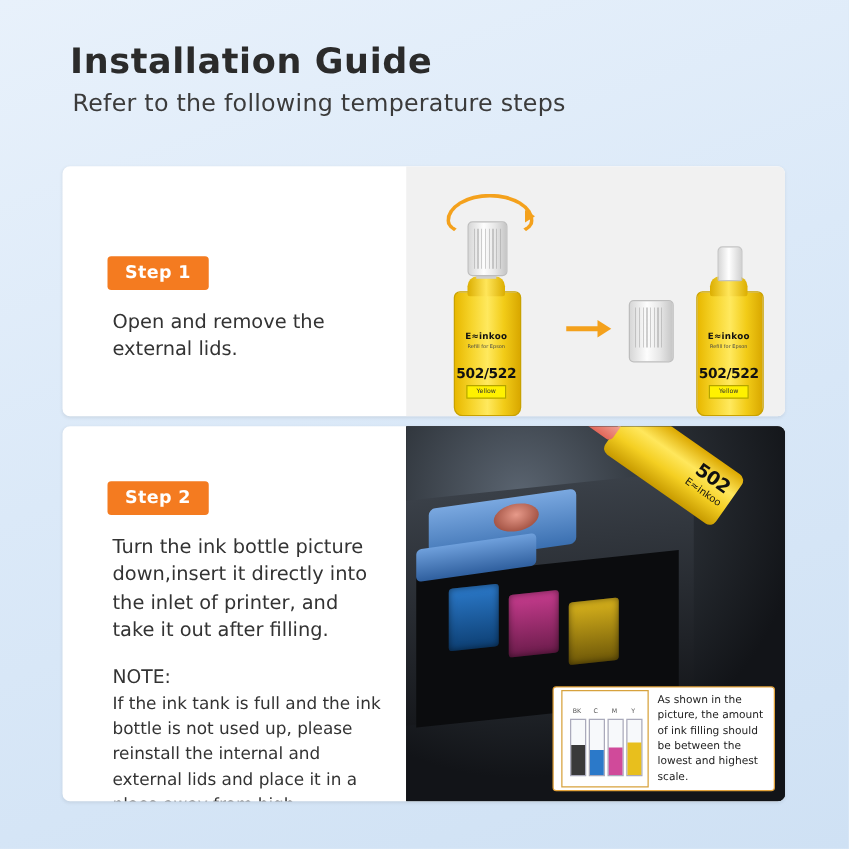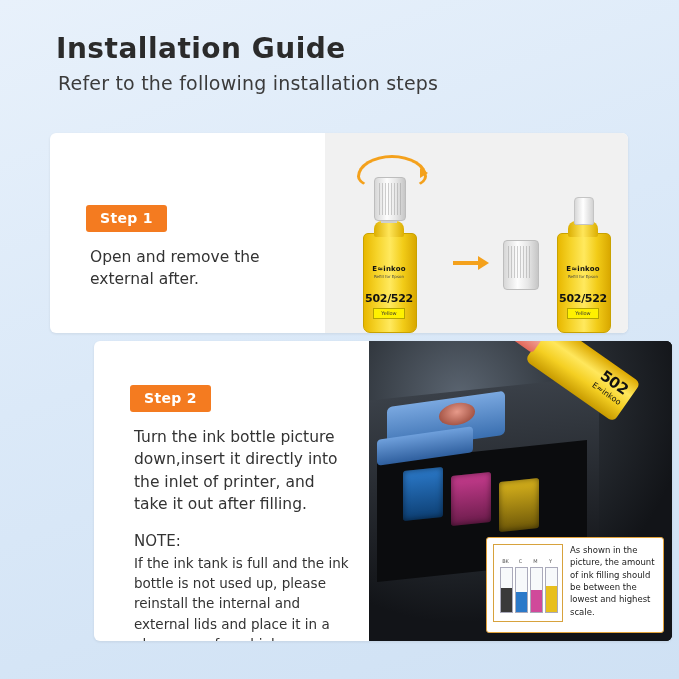--- a/index.html
+++ b/index.html
@@ -35,21 +35,21 @@
   }
 
   .card{
     position:absolute;
     background:#ffffff;
     border-radius:6px;
     box-shadow:0 1px 3px rgba(0,0,0,0.08);
     overflow:hidden;
   }
   #card1{left:50px;top:133px;width:578px;height:200px;}
-  #card2{left:50px;top:341px;width:578px;height:300px;margin-left:44px;}
+  #card2{left:50px;top:341px;width:578px;height:300px;}
 
   .card-text{
     position:absolute;
     left:0;top:0;
     width:275px;
     height:100%;
     box-sizing:border-box;
     padding:24px 20px 0 36px;
   }
   .badge{
@@ -233,25 +233,26 @@
     background:linear-gradient(180deg,#ffd8cf,#e2685a);
     border-radius:4px;
   }
   .b2-label{
     position:absolute;left:40px;top:6px;width:92px;height:36px;
     color:#111;font-size:8px;text-align:center;
   }
   .b2-model{font-size:15px;font-weight:bold;letter-spacing:-0.5px;}
   .callout{
     position:absolute;right:8px;bottom:8px;
-    width:178px;height:96px;
+    width:178px;height:84px;
     background:#ffffff;
     border:1px solid #e2a23a;
     border-radius:3px;
     display:flex;
+    align-items:center;
     padding:6px;
     box-sizing:border-box;
   }
   .callout-fig{
     width:68px;height:76px;
     border:1px solid #d7a23d;
     position:relative;
     background:#fff;
     flex:0 0 auto;
   }
@@ -274,27 +275,27 @@
     margin-left:7px;
   }
 </style>
 </head>
 <body>
 
 <div class="page">
 
   <div class="header">
     <h1 class="title">Installation Guide</h1>
-    <div class="subtitle">Refer to the following installation steps</div>
+    <div class="subtitle">Refer to the following temperature steps</div>
   </div>
 
   <div class="card" id="card1">
     <div class="card-text">
       <span class="badge">Step 1</span>
-      <p class="step-desc">Open and remove the external after.</p>
+      <p class="step-desc">Open and remove the external lids.</p>
     </div>
 
     <div class="card-media">
 
       <div class="rot-arrow" style="left:32px;top:22px;"></div>
 
       <div class="bottle" style="left:38px;top:52px;width:54px;height:148px;">
         <div class="body"></div>
         <div class="shoulder"></div>
         <div class="neck"></div>

